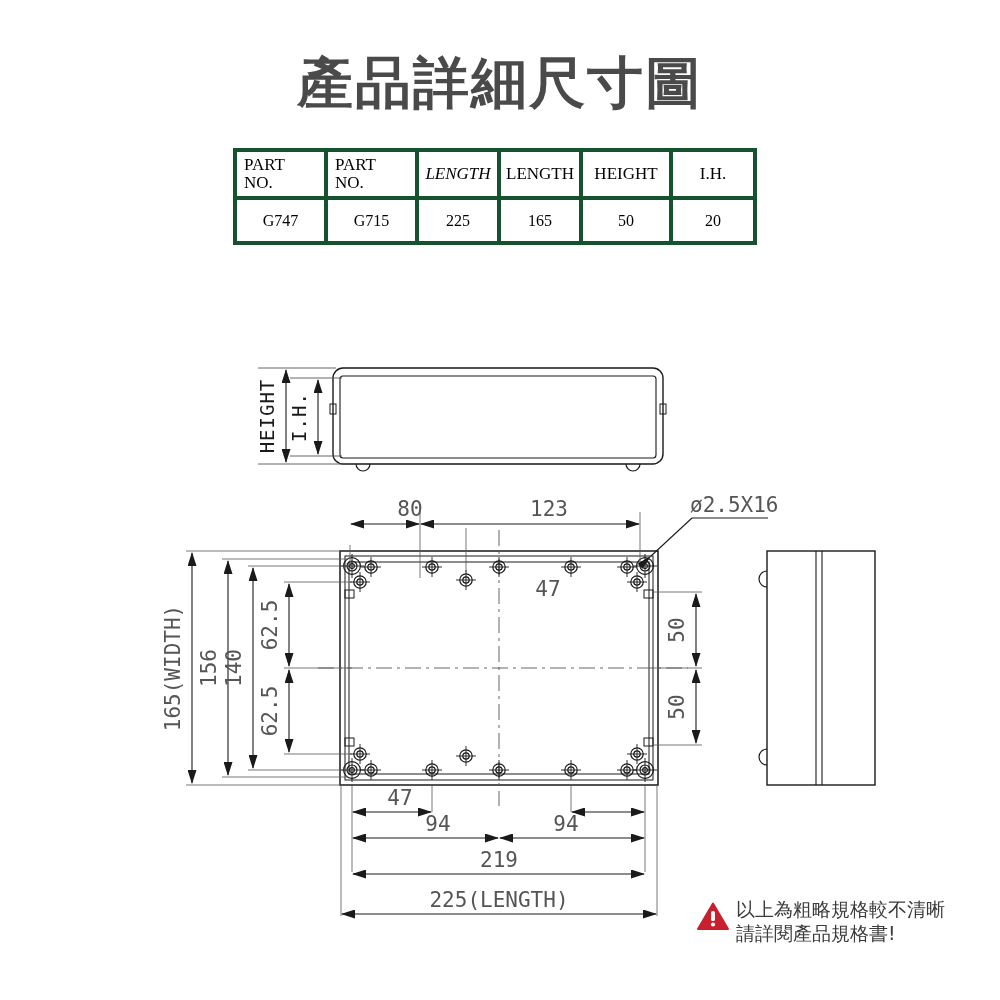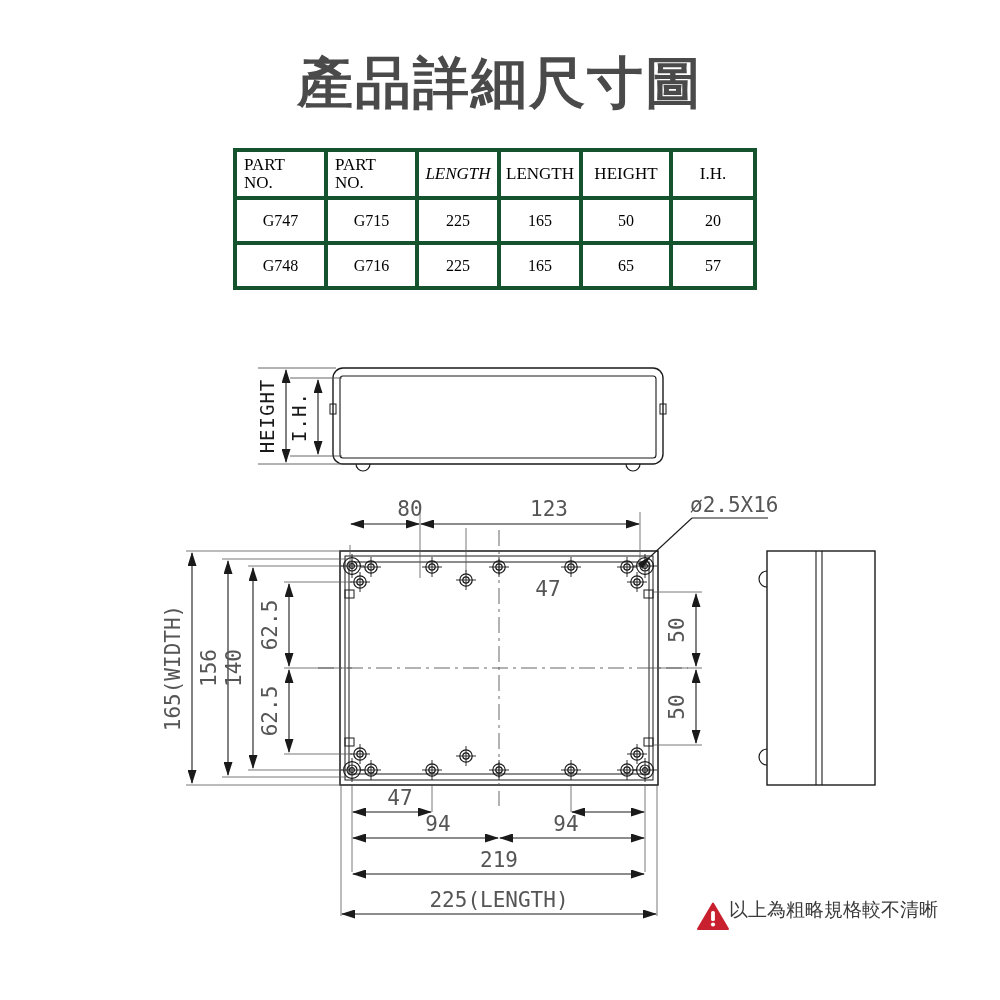--- a/index.html
+++ b/index.html
@@ -85,20 +85,21 @@
     pointer-events: none;
   }
 
   
   #warning {
     position: absolute;
     left: 697px;
     top: 898px;
     display: flex;
     align-items: flex-start;
+    gap: 7px;
   }
   #warning .wicon {
     flex: 0 0 auto;
     margin-top: 4px;
   }
   #warning .wtext {
     font-family: "DejaVu Sans", sans-serif;
     font-size: 19px;
     color: #3b3b3b;
     line-height: 1.25;
@@ -131,28 +132,20 @@
     </thead>
     <tbody>
       <tr>
         <td>G747</td>
         <td>G715</td>
         <td>225</td>
         <td>165</td>
         <td>50</td>
         <td>20</td>
       </tr>
-      <tr>
-        <td>G748</td>
-        <td>G716</td>
-        <td>225</td>
-        <td>165</td>
-        <td>65</td>
-        <td>57</td>
-      </tr>
     </tbody>
   </table>
 
   <svg id="drawing" viewBox="0 0 1000 1000" width="1000" height="1000">
     <defs>
       <marker id="arrHead" markerWidth="14" markerHeight="9" refX="13" refY="4.5" orient="auto" markerUnits="userSpaceOnUse">
         <path d="M0,0 L14,4.5 L0,9 Z" fill="#1a1a1a"></path>
       </marker>
       <marker id="arrTail" markerWidth="14" markerHeight="9" refX="1" refY="4.5" orient="auto" markerUnits="userSpaceOnUse">
         <path d="M14,0 L0,4.5 L14,9 Z" fill="#1a1a1a"></path>
@@ -323,16 +316,17 @@
   </svg>
 
   <div id="warning">
     <svg class="wicon" width="32" height="29" viewBox="0 0 32 29">
       <path d="M16 1.5 L31 27 L1 27 Z" fill="#c8202e" stroke="#c8202e" stroke-width="2" stroke-linejoin="round"></path>
       <rect x="14.1" y="9" width="3.8" height="10" rx="1.5" fill="#ffffff"></rect>
       <circle cx="16" cy="22.5" r="2.1" fill="#ffffff"></circle>
     </svg>
     <div class="wtext">
       <div>以上為粗略規格較不清晰</div>
+      <div>請詳閱產品規格書!</div>
     </div>
   </div>
 
 </div>
 
 </body></html>

